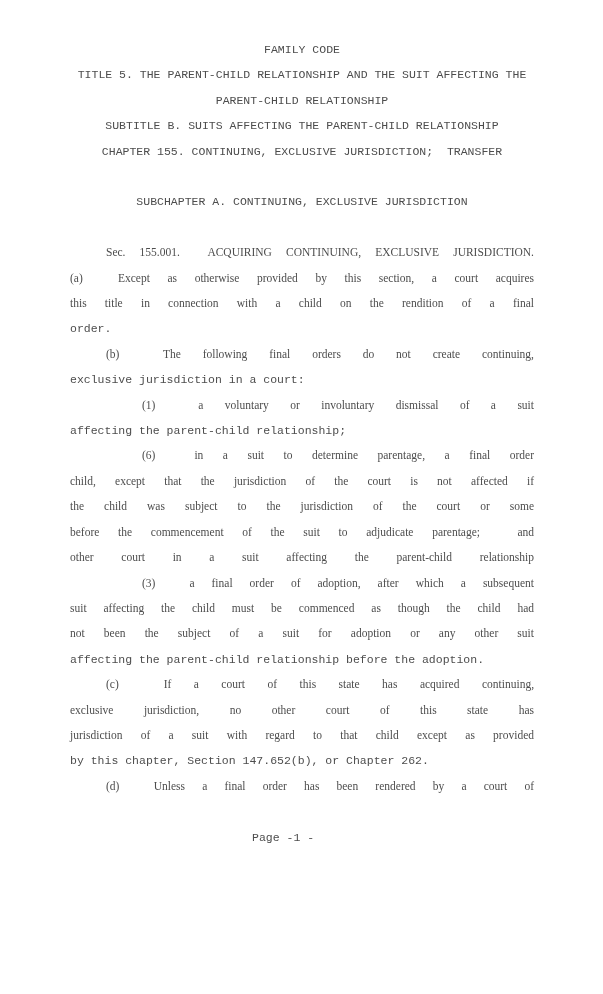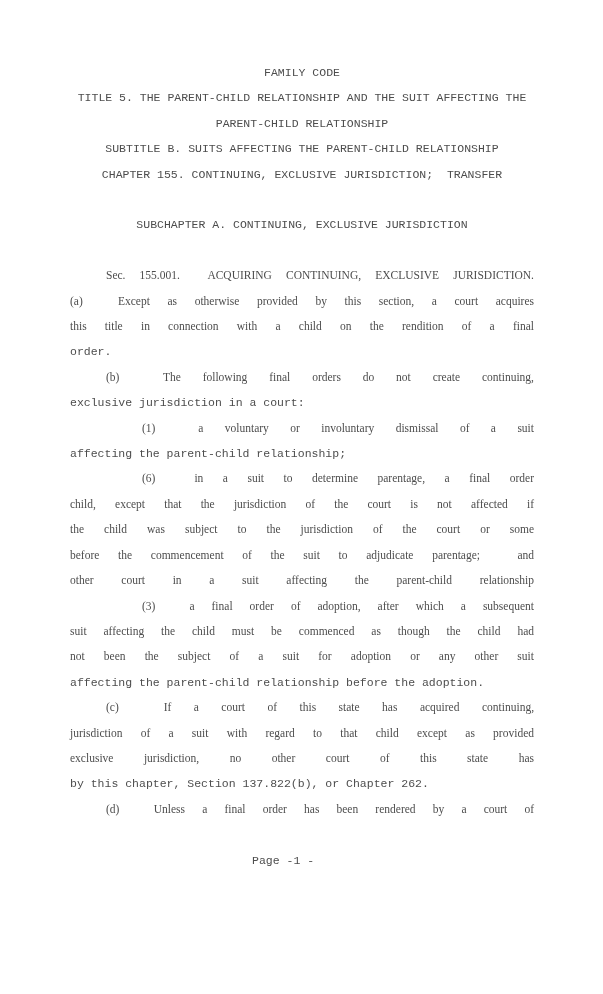--- a/index.html
+++ b/index.html
@@ -10,21 +10,21 @@
   .page {
     position: relative;
     width: 603px;
     height: 994px;
     background: #ffffff;
     overflow: hidden;
     font-family: "Liberation Mono", "DejaVu Sans Mono", monospace;
   }
   .doc {
     box-sizing: content-box;
-    padding: 60px 69px 0 70px;
+    padding: 37px 69px 0 70px;
     width: 464px;
   }
   .line {
     font-size: 11.5px;
     line-height: 25.4px;
     min-height: 25.4px;
     color: #4d4d4d;
     white-space: pre-wrap;
     letter-spacing: 0;
   }
@@ -62,20 +62,20 @@
       <div class="line j ind2">(6)  in a suit to determine parentage, a final order</div>
       <div class="line j">child, except that the jurisdiction of the court is not affected if</div>
       <div class="line j">the child was subject to the jurisdiction of the court or some</div>
       <div class="line j">before the commencement of the suit to adjudicate parentage;  and</div>
       <div class="line j">other court in a suit affecting the parent-child relationship</div>
       <div class="line j ind2">(3)  a final order of adoption, after which a subsequent</div>
       <div class="line j">suit affecting the child must be commenced as though the child had</div>
       <div class="line j">not been the subject of a suit for adoption or any other suit</div>
       <div class="line l">affecting the parent-child relationship before the adoption.</div>
       <div class="line j ind1">(c)  If a court of this state has acquired continuing,</div>
+      <div class="line j">exclusive jurisdiction, no other court of this state has</div>
       <div class="line j">jurisdiction of a suit with regard to that child except as provided</div>
-      <div class="line j">exclusive jurisdiction, no other court of this state has</div>
-      <div class="line l">by this chapter, Section 137.822(b), or Chapter 262.</div>
+      <div class="line l">by this chapter, Section 147.652(b), or Chapter 262.</div>
       <div class="line j ind1">(d)  Unless a final order has been rendered by a court of</div>
       <div class="line b"></div>
       <div class="line f">Page -1 -</div>
     </div>
 </div>
 
 </body></html>

